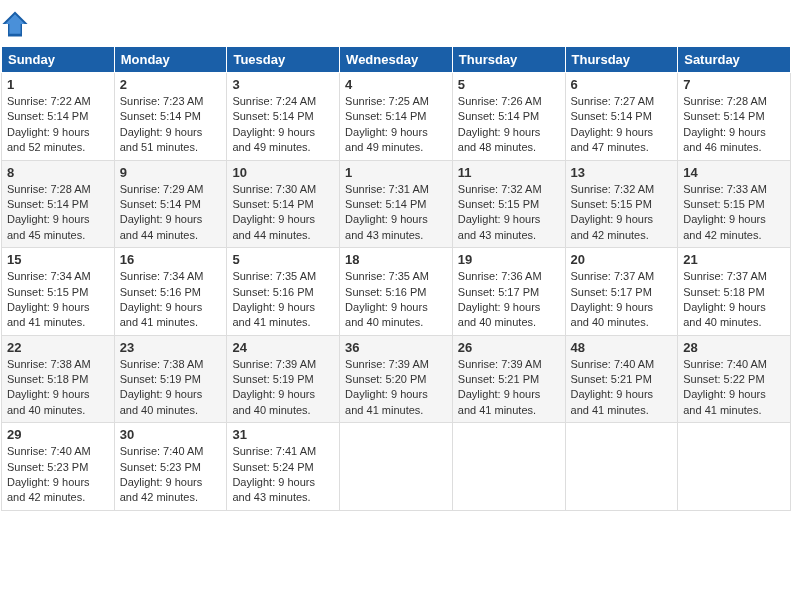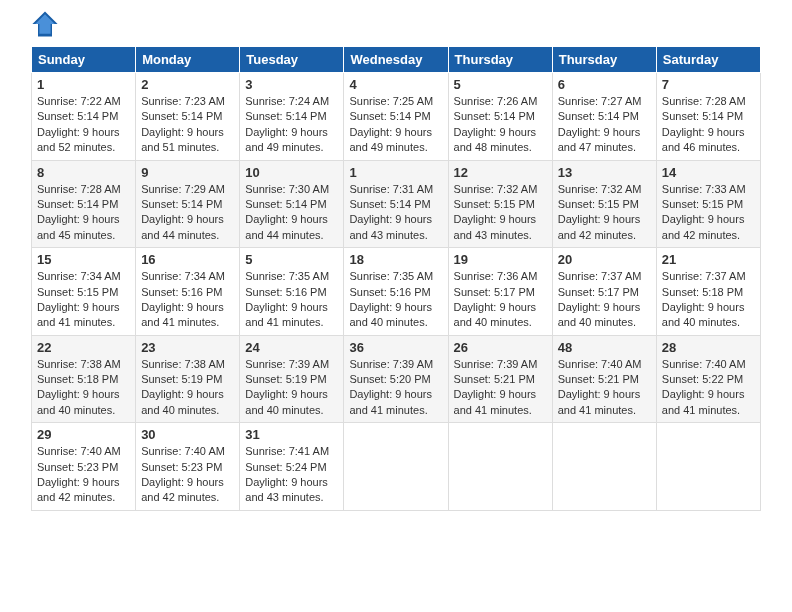--- a/index.html
+++ b/index.html
@@ -6,21 +6,21 @@
     body {
       width: 792px;
       height: 612px;
       font-family: Arial, sans-serif;
       background: #fff;
       overflow: hidden;
     }
     .page {
       width: 792px;
       height: 612px;
-      padding: 10px 31px;
+      padding: 10px 1px;
     }
     .header {
       display: flex;
       justify-content: space-between;
       align-items: flex-start;
       margin-bottom: 8px;
     }
     .logo {
       display: flex;
       align-items: center;
@@ -210,21 +210,21 @@
         </td>
           <td>
           <span class="day-num">1</span>
           <div class="day-info">
             Sunrise: 7:31 AM<br>
             Sunset: 5:14 PM<br>
             Daylight: 9 hours and 43 minutes.
           </div>
         </td>
           <td>
-          <span class="day-num">12</span>
+          <span class="day-num">11</span>
           <div class="day-info">
             Sunrise: 7:32 AM<br>
             Sunset: 5:15 PM<br>
             Daylight: 9 hours and 43 minutes.
           </div>
         </td>
           <td>
           <span class="day-num">13</span>
           <div class="day-info">
             Sunrise: 7:32 AM<br>

